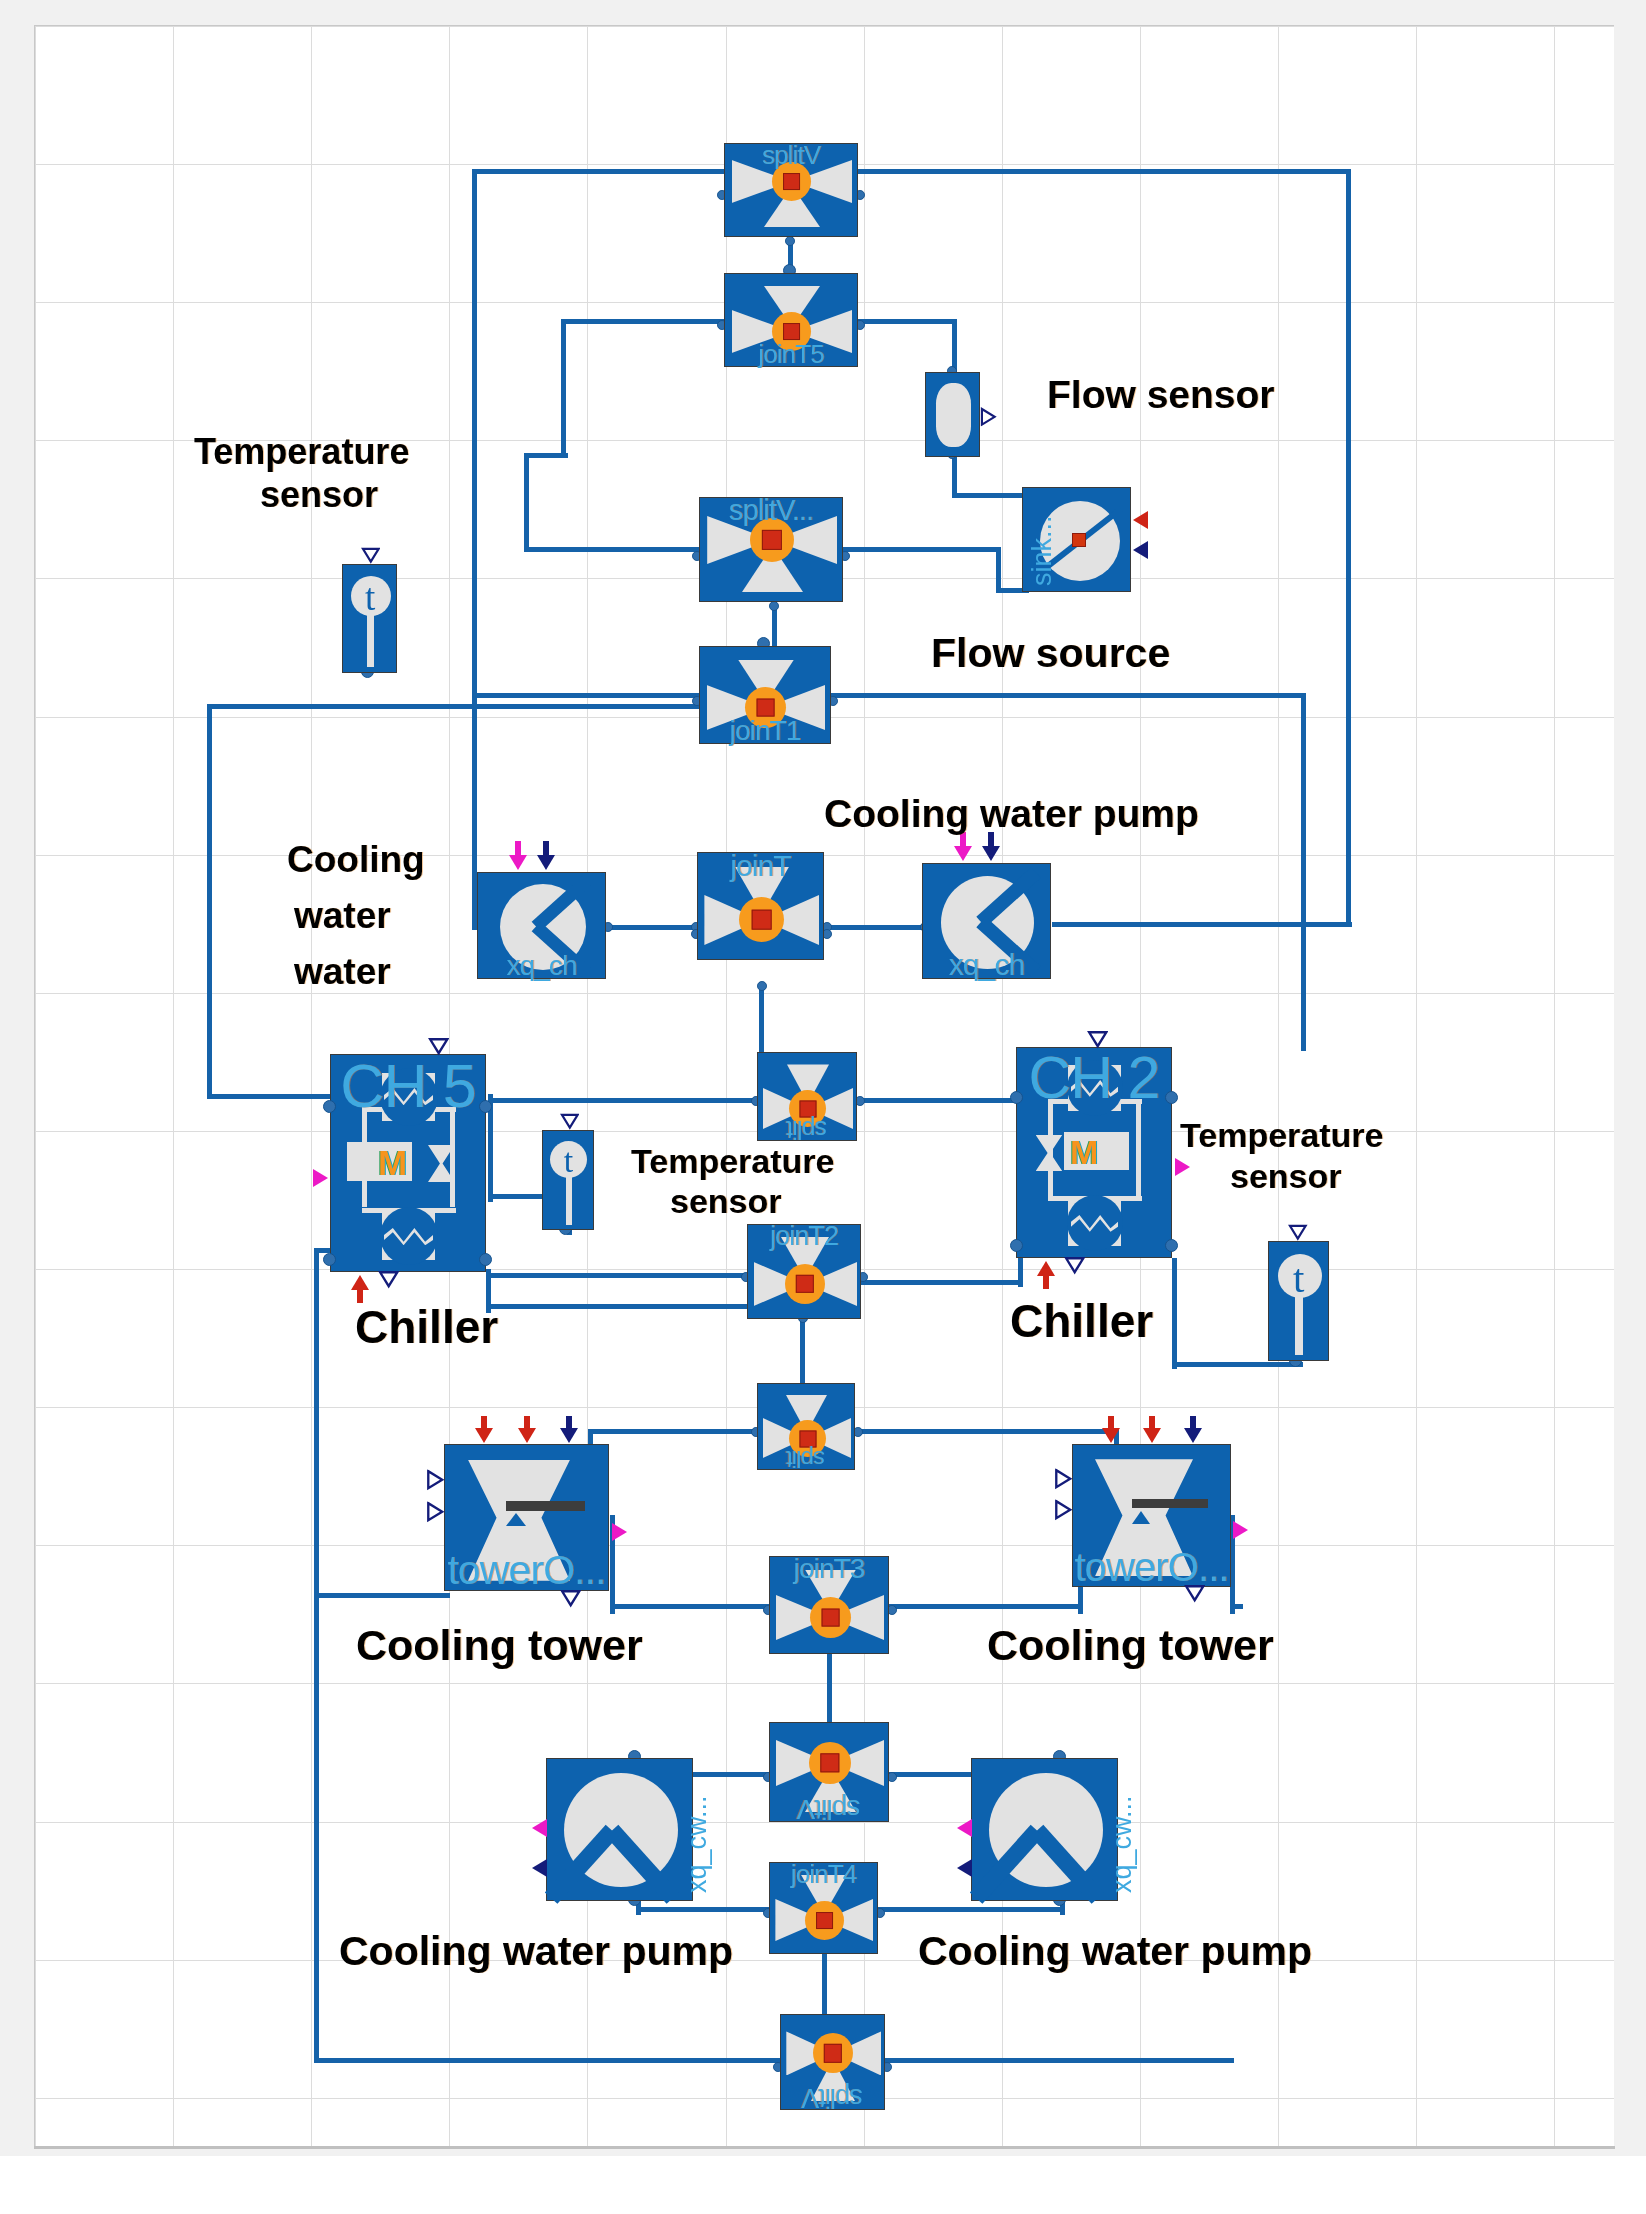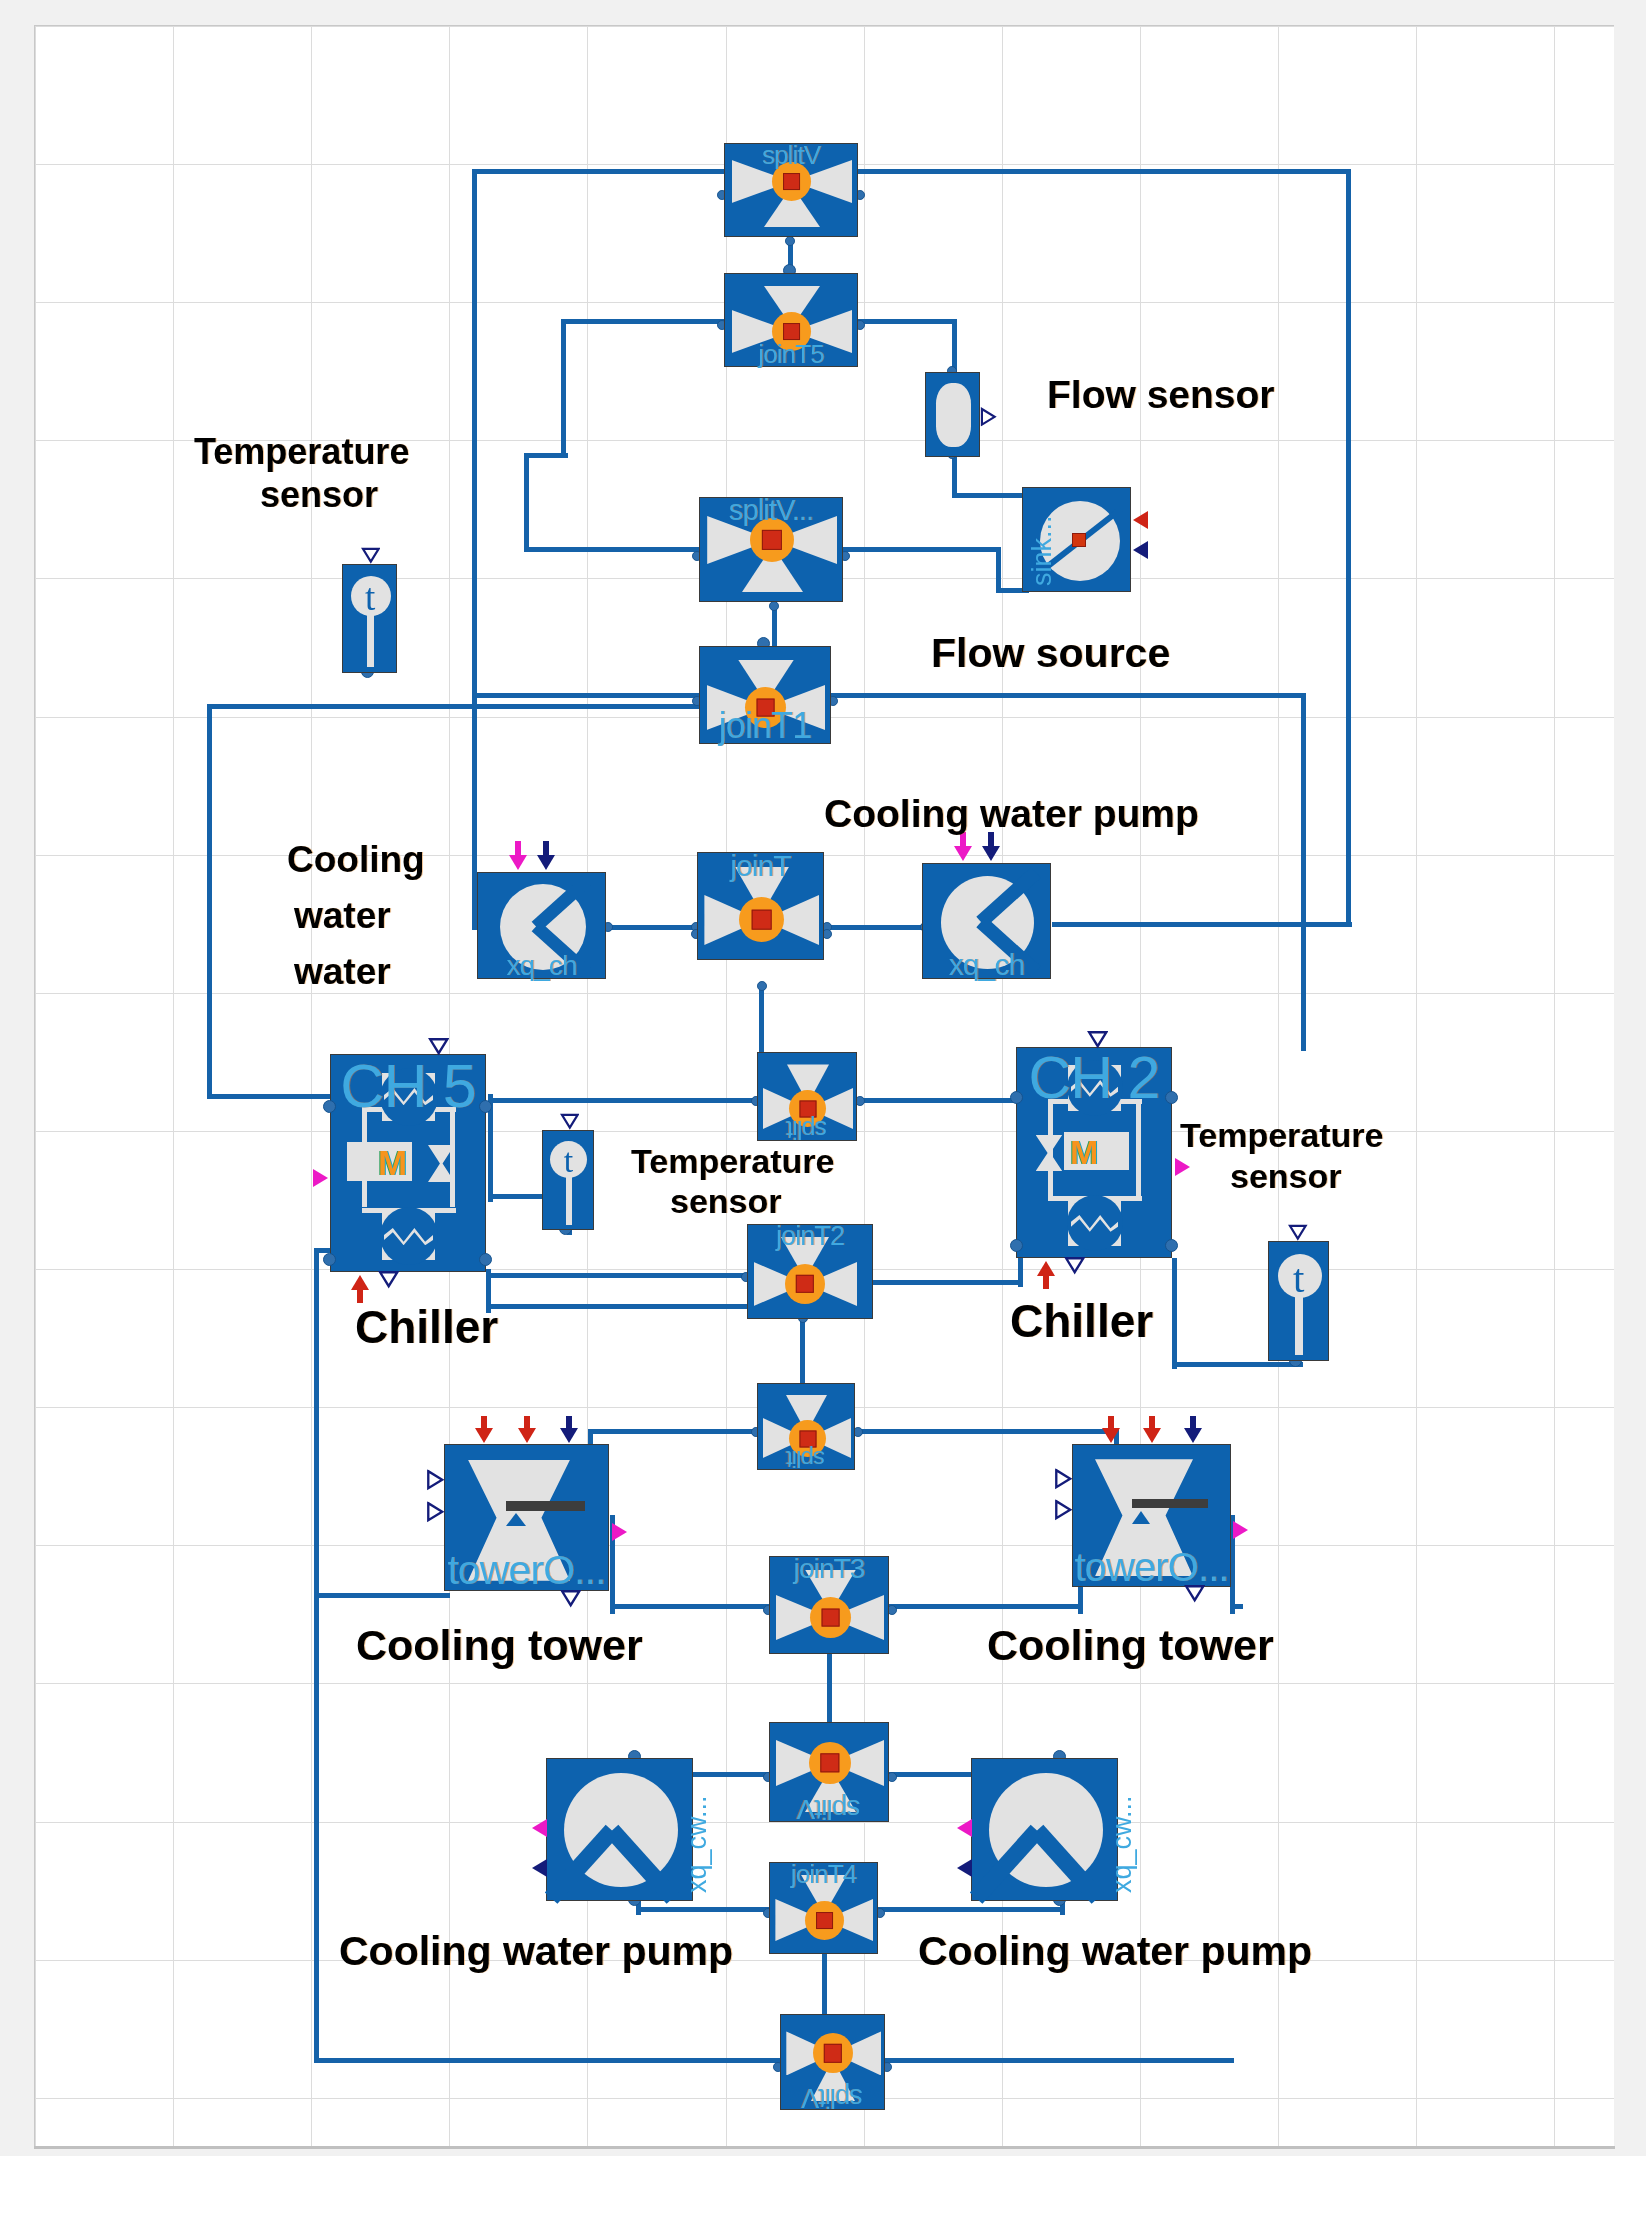--- a/index.html
+++ b/index.html
@@ -286,21 +286,21 @@
         <div style="position: absolute; left: 110px; top: 53px; --c: #141c7a;">
           <div class="stem" style="--c: #141c7a;"></div>
           <div class="tri tri-l" style="--c: #141c7a;"></div>
         </div>
       </div>
       <div class="blk" style="left: 699px; top: 646px; width: 132px; height: 98px;">
         <div class="bow bowL" style="left: 6.6px; top: 38px; width: 45px; height: 45px;"></div>
         <div class="bow bowR" style="left: 80px; top: 38px; width: 45px; height: 45px;"></div>
         <div class="bow bowU" style="left: 38px; top: 12.5px; width: 56px; height: 43px;"></div>
         <div class="hub" style="width: 41px; height: 41px; left: 45px; top: 40px;"></div>
-        <div class="blklbl bot" style="font-size: 36px;">joinT1</div>
+        <div class="blklbl bot" style="font-size: 28px;">joinT1</div>
       </div>
       <div class="blk" style="left: 342px; top: 564px; width: 55px; height: 109px;">
         <div class="sensorhead" style="width: 40px; height: 40px; left: 7.7px; top: 11px;"></div>
         <div class="sensorstem" style="width: 7.2px; height: 63px; left: 24px; top: 39px;"></div>
         <div class="sensort" style="left: 22px; top: 14px; font-size: 37px;">t</div>
         <div class="htri" style="left: 17.7px; top: -19.6px; transform: rotate(0deg);">
           <svg width="19.6" height="19.6" viewBox="0 0 20 20">
             <polygon points="2,4 18,4 10,17" fill="#ffffff" stroke="#141c7a" stroke-width="2.2"></polygon>
           </svg>
         </div>
@@ -436,21 +436,21 @@
       <div class="blk" style="left: 1268px; top: 1241px; width: 61px; height: 120px;">
         <div class="sensorhead" style="width: 44px; height: 44px; left: 8.5px; top: 12px;"></div>
         <div class="sensorstem" style="width: 7.9px; height: 70px; left: 26px; top: 43px;"></div>
         <div class="sensort" style="left: 24px; top: 15.6px; font-size: 41px;">t</div>
         <div class="htri" style="left: 19.4px; top: -19.6px; transform: rotate(0deg);">
           <svg width="19.6" height="19.6" viewBox="0 0 20 20">
             <polygon points="2,4 18,4 10,17" fill="#ffffff" stroke="#141c7a" stroke-width="2.2"></polygon>
           </svg>
         </div>
       </div>
-      <div class="blk" style="left: 747px; top: 1224px; width: 126px; height: 95px;">
+      <div class="blk" style="left: 747px; top: 1224px; width: 114px; height: 95px;">
         <div class="bow bowL" style="left: 5.7px; top: 37px; width: 39px; height: 44px;"></div>
         <div class="bow bowR" style="left: 70px; top: 37px; width: 39px; height: 44px;"></div>
         <div class="bow bowU" style="left: 33px; top: 12px; width: 48px; height: 42px;"></div>
         <div class="hub" style="width: 40px; height: 40px; left: 37px; top: 39px;"></div>
         <div class="blklbl top" style="font-size: 27px;">joinT2</div>
       </div>
       <div class="blk" style="left: 757px; top: 1383px; width: 98px; height: 87px;">
         <div class="bow bowL" style="left: 4.9px; top: 34px; width: 33px; height: 40px;"></div>
         <div class="bow bowR" style="left: 60px; top: 34px; width: 33px; height: 40px;"></div>
         <div class="bow bowU" style="left: 28px; top: 11px; width: 41px; height: 38px;"></div>

